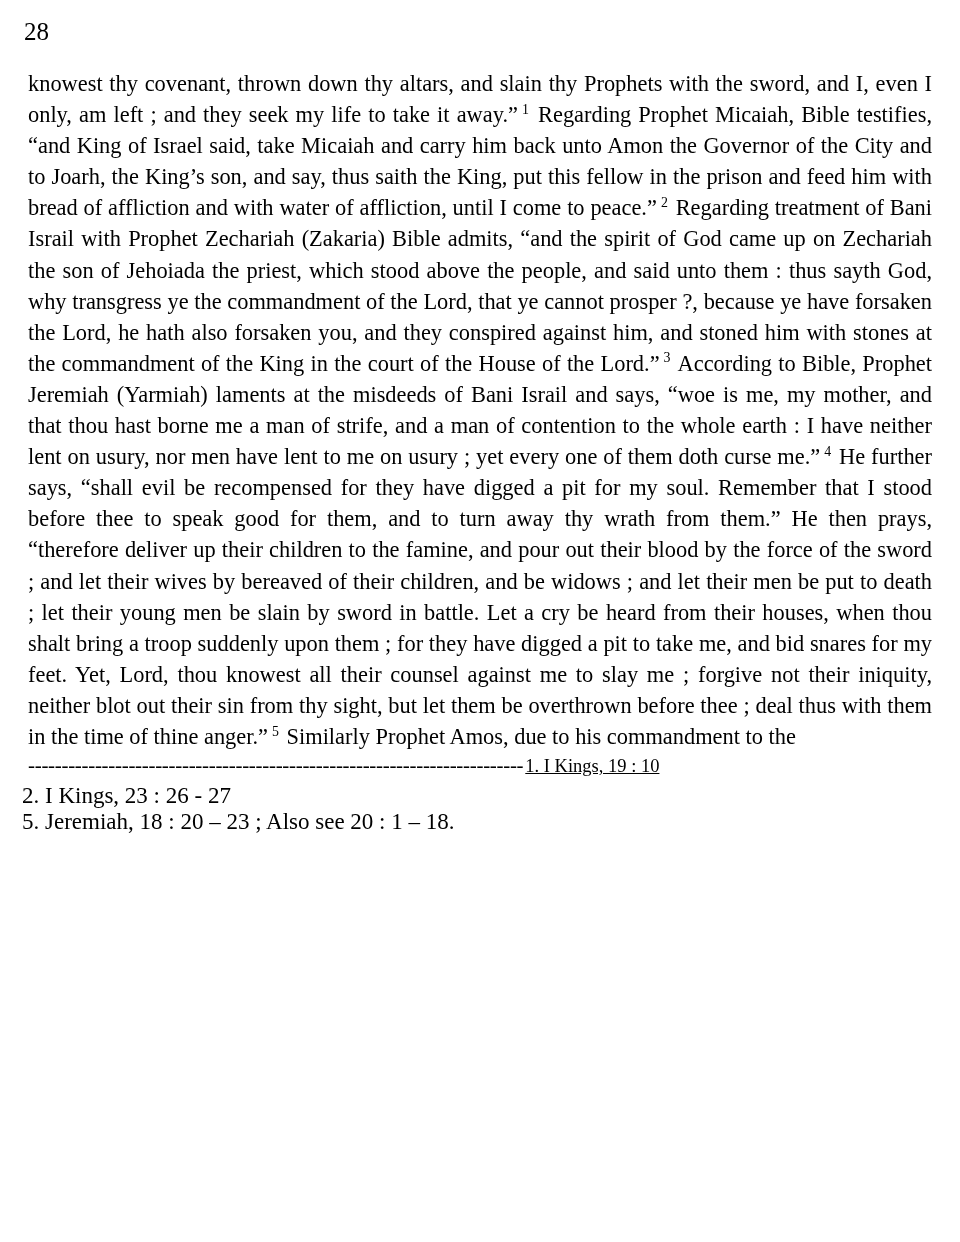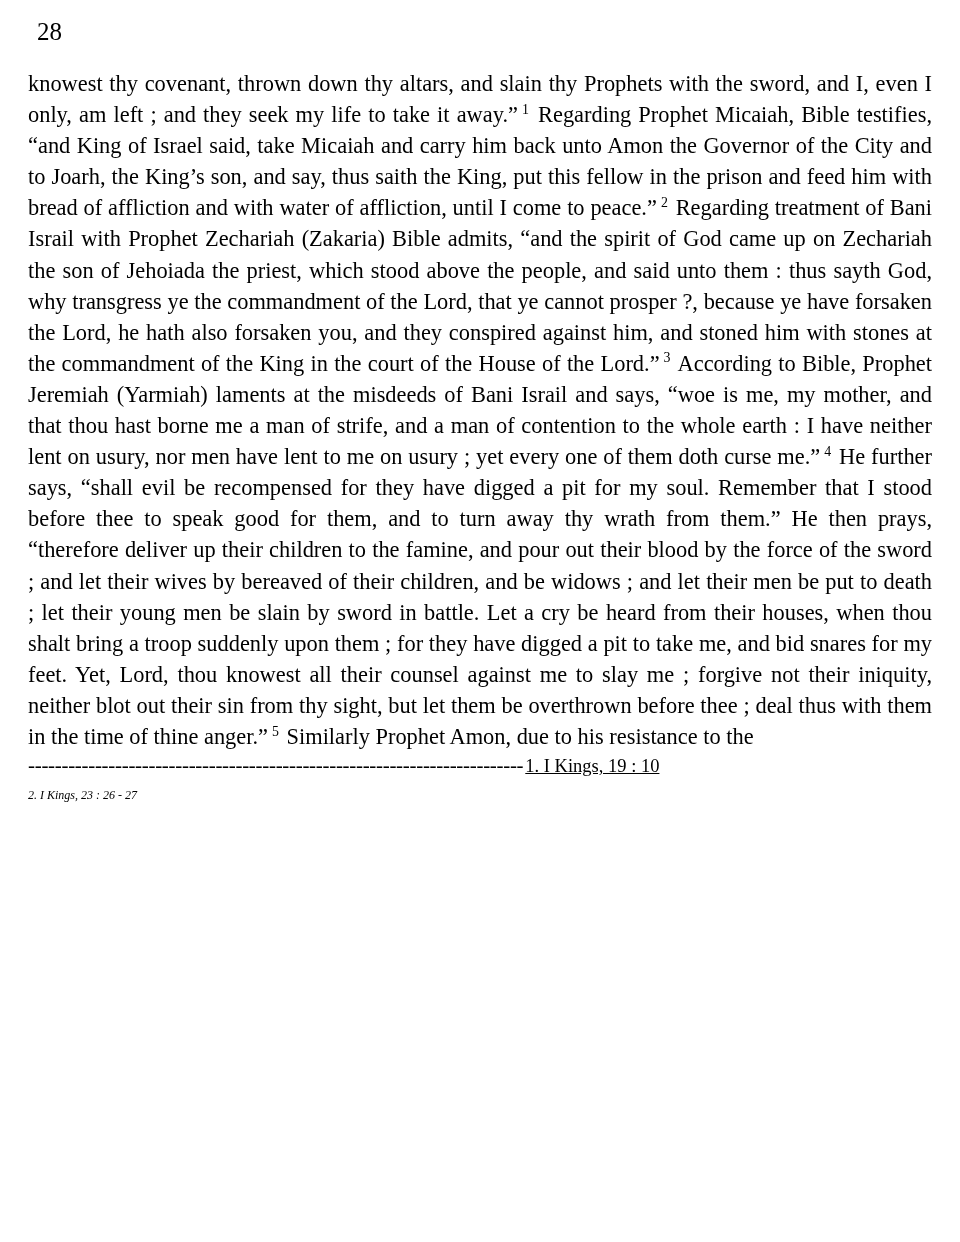--- a/index.html
+++ b/index.html
@@ -19,21 +19,21 @@
     position: relative;
     width: 960px;
     height: 1242px;
     box-sizing: border-box;
     padding: 0;
   }
   .header {
     display: flex;
     align-items: baseline;
     font-size: 25px;
-    padding: 18px 34px 0 37px;
+    padding: 18px 34px 0 24px;
     white-space: nowrap;
   }
   .header .folio {
     width: 100px;
     text-align: left;
   }
   .header .title {
     flex: 1;
     text-align: left;
     padding-left: 10px;
@@ -74,49 +74,49 @@
     overflow: hidden;
     flex: 0 0 auto;
   }
   .rule-line .firstnote {
     font-size: 18.5px;
     padding-left: 2px;
     letter-spacing: 0;
     text-decoration: underline;
   }
   .footnotes {
-    margin: 6px 28px 0 28px;
-    font-size: 12px;
+    margin: 6px 28px 0 22px;
+    font-size: 23px;
     line-height: 25.5px;
-    font-style: italic;
   }
   .footnotes div {
     white-space: nowrap;
   }
 </style>
 </head>
 <body>
 
 <div class="page">
 
   <div class="header">
     <span class="folio">28</span>
   </div>
 
   <div class="body-text">
     <span>knowest thy covenant, thrown down thy altars, and slain thy Prophets with the sword, and I, even I only, am left ; and they seek my life to take it away.”</span><sup>1</sup>
     <span>Regarding Prophet Micaiah, Bible testifies, “and King of Israel said, take Micaiah and carry him back unto Amon the Governor of the City and to Joarh, the King’s son, and  say, thus saith the King, put this fellow in the prison and feed him with bread of affliction and with water of affliction, until I come to peace.”</span><sup>2</sup>
     <span>Regarding treatment of Bani Israil with Prophet Zechariah (Zakaria) Bible admits, “and the spirit of God came up on Zechariah the son of Jehoiada the priest, which stood above the people, and said unto them : thus sayth God, why transgress  ye the commandment of the Lord, that ye cannot prosper ?, because ye have forsaken the Lord, he hath also forsaken you, and  they conspired against him, and stoned him with stones at the commandment of the King in  the court of the House of the Lord.”</span><sup>3</sup>
     <span>According to Bible, Prophet Jeremiah (Yarmiah) laments at the misdeeds of Bani Israil and says, “woe is me, my mother, and that thou hast borne me a man of strife, and a man of contention to the whole earth : I have neither lent on usury, nor men have lent  to me on usury ; yet every one of them doth curse me.”</span><sup>4</sup>
     <span>He further says, “shall evil be recompensed for they have digged a pit for my soul. Remember that I stood before thee to speak good for them, and to turn away thy wrath from them.” He then prays, “therefore deliver up their children to the famine, and pour out their blood by the force of the sword ; and let their wives by bereaved of their children, and be widows ; and let their men be put to death ; let their young men be slain by sword in battle. Let a cry be heard from their houses, when thou shalt bring a troop suddenly upon them ; for they have digged a pit to take me, and bid snares for my feet. Yet, Lord, thou knowest all their counsel against me to slay me ; forgive not their iniquity, neither blot out their sin from thy sight, but let them be overthrown before thee ; deal thus with them in the time of thine anger.”</span><sup>5</sup>
-    <span>Similarly Prophet  Amon, due  to  his  resistance  to  the</span>
+    <span>Similarly Prophet  Amos, due  to  his  commandment  to  the</span>
   </div>
 
   <div class="rule-line">
     <span class="dashes">--------------------------------------------------------------------------</span>
       <span class="firstnote">1.   I Kings, 19 : 10</span>
   </div>
 
   <div class="footnotes">
     <div>2.  I Kings, 23 : 26 - 27</div>
+    <div>5. Jeremiah,  18 : 20 – 23 ; Also see 20 : 1 – 18.</div>
   </div>
 
 </div>
 
 </body></html>

